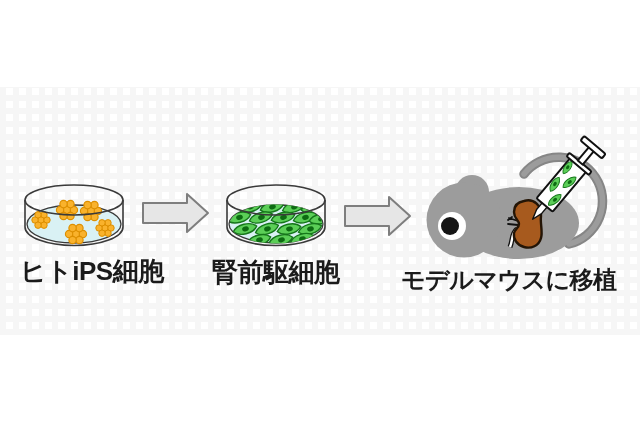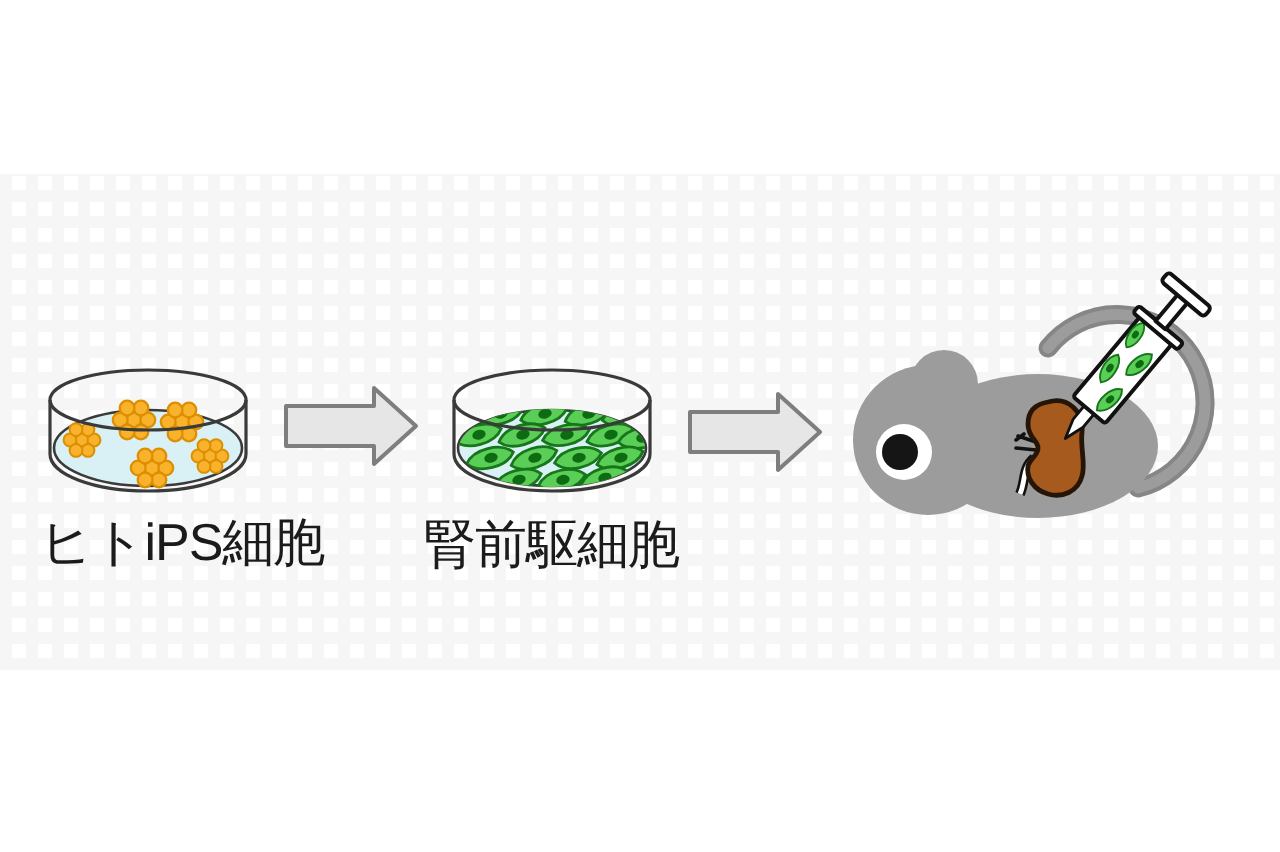--- a/index.html
+++ b/index.html
@@ -9,21 +9,21 @@
   }
   .grid-band{
     position:absolute;left:0;top:87px;width:640px;height:248px;opacity:.42;
     background-image:
       repeating-linear-gradient(0deg, var(--grid-line,#ececec) 0 6px, transparent 6px 13px),
       repeating-linear-gradient(90deg, var(--grid-line,#ececec) 0 6px, transparent 6px 13px);
   }
   .art{position:absolute;left:0;top:0;}
   .label{
     position:absolute;color:var(--text,#1b1b1b);white-space:nowrap;
-    font-weight:400;letter-spacing:-0.5px;
+    font-weight:700;letter-spacing:-0.5px;
   }
   .label-ips{left:20px;top:254px;font-size:26px;}
   .label-progenitor{left:212px;top:255px;font-size:26px;}
   .label-mouse{left:401px;top:265px;font-size:24px;line-height:29px;}
 
   
   .dish-line{fill:none;stroke:var(--outline,#3a3a3a);stroke-width:1.6;}
   .liquid{fill:var(--liquid,#d9f1f4);stroke:var(--outline,#3a3a3a);stroke-width:1.3;}
   .colony-cell{fill:var(--colony,#f9b22c);stroke:var(--colony-edge,#dd8f00);stroke-width:1;}
   .leaf{fill:var(--cell-green,#5bce57);stroke:var(--cell-green-edge,#15761a);stroke-width:1.4;}
@@ -138,15 +138,16 @@
         <rect class="syr-white" x="603" y="205.5" width="4.5" height="29" rx="1.5"></rect>
         <rect class="syr-white" x="607" y="216.8" width="17.5" height="6.4"></rect>
         <rect class="syr-white" x="624" y="206" width="6" height="28" rx="2"></rect>
       </g>
     </g>
   </svg>
 
   <div class="label label-ips">ヒトiPS細胞</div>
   <div class="label label-progenitor">腎前駆細胞</div>
   <div class="label label-mouse">
+    <div>モデルマウスに移植</div>
   </div>
 
 </div>
 
 </body></html>

